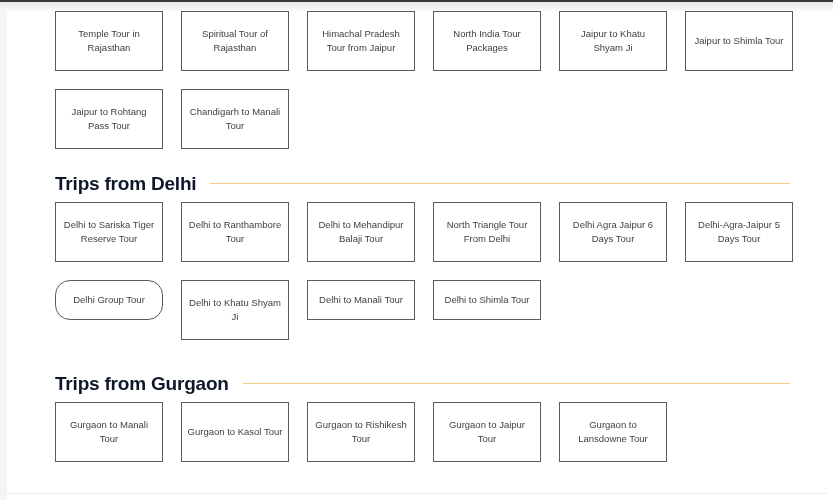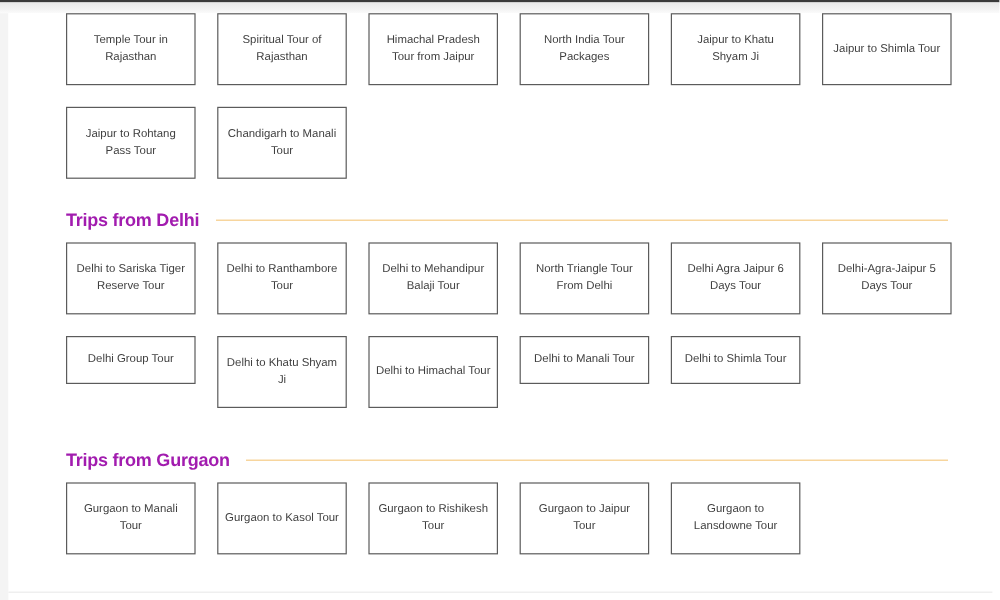--- a/index.html
+++ b/index.html
@@ -79,22 +79,22 @@
 
   
   .section-head {
     display: flex;
     align-items: center;
     padding-left: 55px;
     padding-right: 43px;
     height: 30px;
   }
   .section-title {
-    color: #a21caf;
-    font-size: 15px;
+    color: #0f172a;
+    font-size: 19px;
     font-weight: 700;
     letter-spacing: -0.2px;
     white-space: nowrap;
     line-height: 1;
   }
   .section-line {
     flex: 1 1 auto;
     height: 1px;
     background: #f6cb86;
     margin-left: 14px;
@@ -188,28 +188,25 @@
             <span class="tile-label">North Triangle Tour From Delhi</span>
           </a>
           <a class="tile two-line" style="text-decoration: none;">
             <span class="tile-label">Delhi Agra Jaipur 6 Days Tour</span>
           </a>
           <a class="tile two-line" style="text-decoration: none;">
             <span class="tile-label">Delhi-Agra-Jaipur 5 Days Tour</span>
           </a>
         </div>
         <div class="tile-row" style="margin-top: 18px;">
-          <a class="tile" style="text-decoration: none;">
+          <a class="tile" style="text-decoration: none; border-radius: 15px;">
             <span class="tile-label">Delhi Group Tour</span>
           </a>
           <a class="tile two-line" style="text-decoration: none;">
             <span class="tile-label">Delhi to Khatu Shyam Ji</span>
-          </a>
-          <a class="tile two-line" style="text-decoration: none;">
-            <span class="tile-label">Delhi to Himachal Tour</span>
           </a>
           <a class="tile" style="text-decoration: none;">
             <span class="tile-label">Delhi to Manali Tour</span>
           </a>
           <a class="tile" style="text-decoration: none;">
             <span class="tile-label">Delhi to Shimla Tour</span>
           </a>
         </div>
       </div>
       <div style="position: absolute; left: 0px; width: 833px; top: 368px;">

